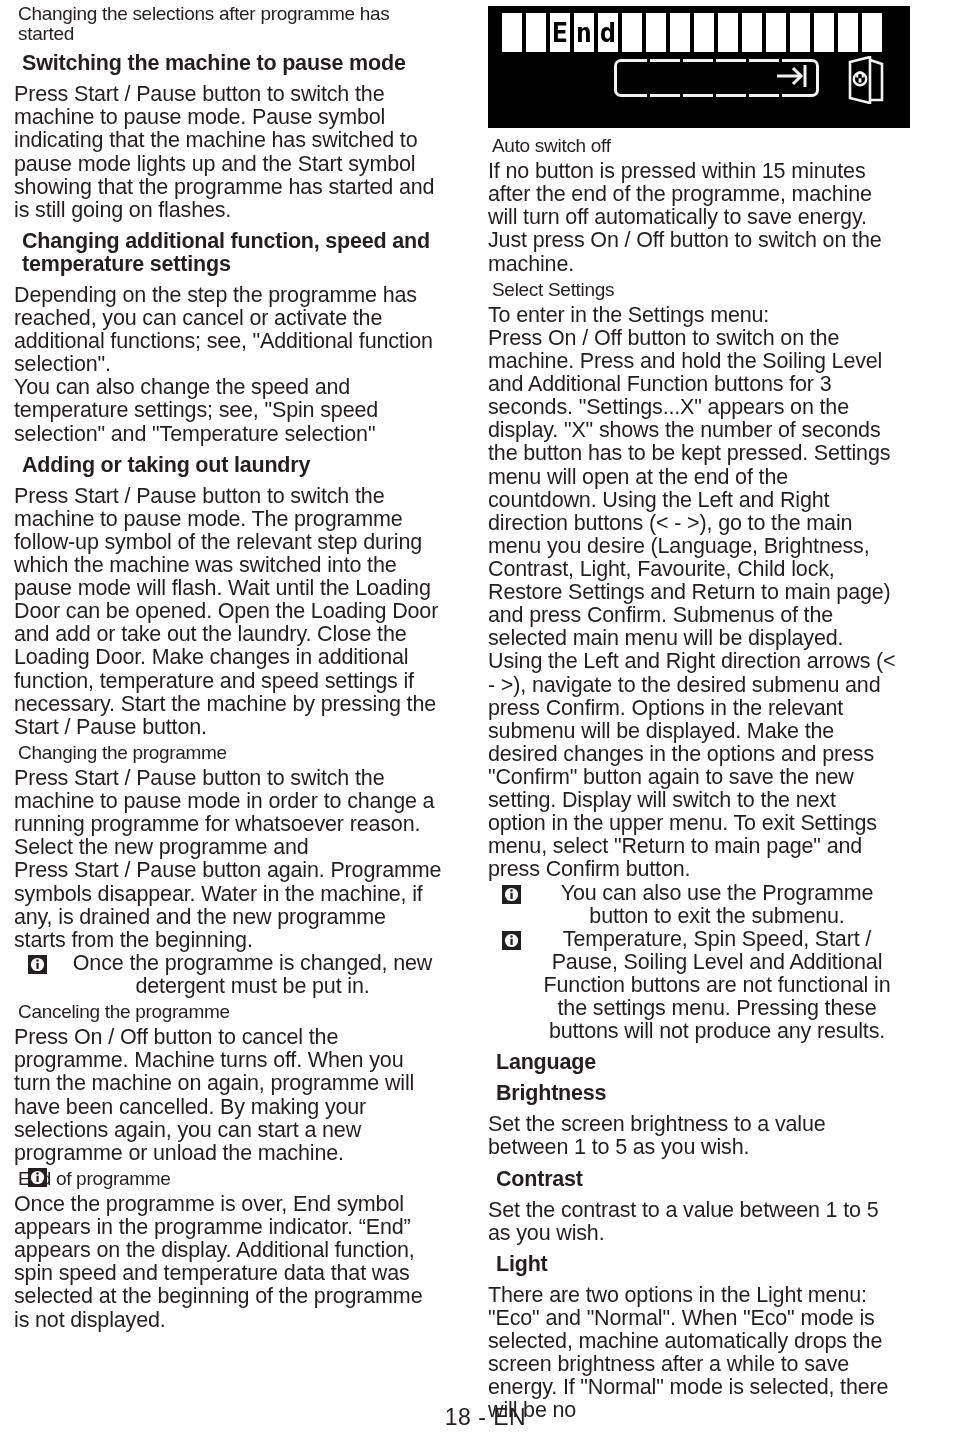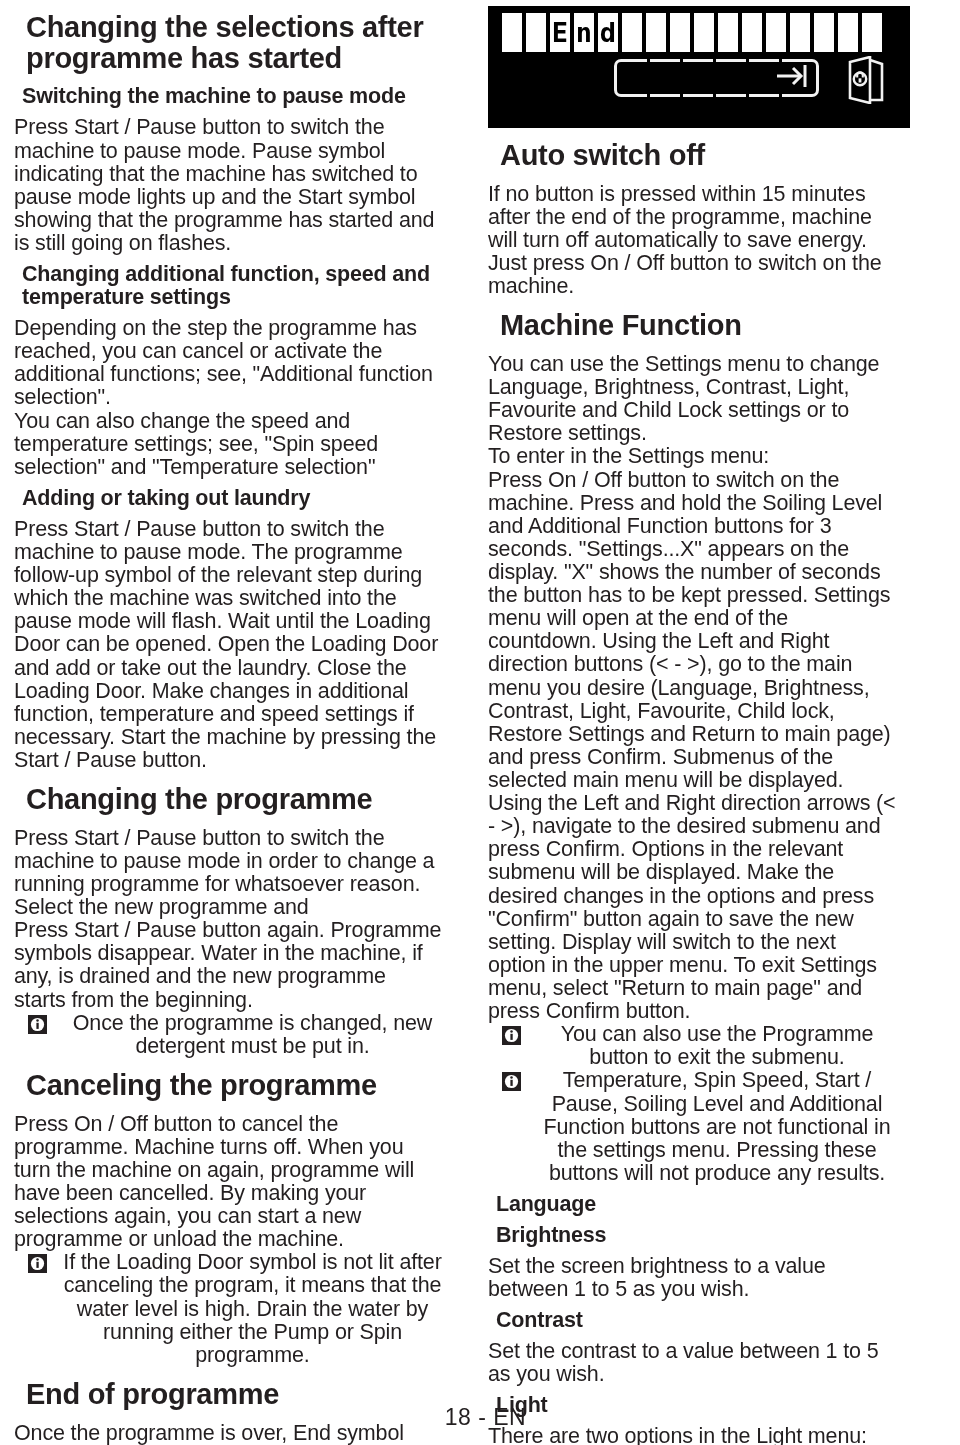--- a/index.html
+++ b/index.html
@@ -29,24 +29,24 @@
     gap: 0;
   }
   .col {
     width: 455px;
     box-sizing: border-box;
   }
   .col-left { padding-left: 14px; padding-right: 12px; }
   .col-right { padding-left: 33px; padding-right: 12px; }
 
   h2.sec {
-    font-size: 29px;
+    font-size: 19px;
     line-height: 1.06;
-    font-weight: bold;
-    margin: 12px;
+    font-weight: normal;
+    margin: 4px;
     letter-spacing: -0.3px;
   }
   h3.sub {
     font-size: 21.5px;
     line-height: 1.07;
     font-weight: bold;
     margin: 8px;
     letter-spacing: -0.2px;
   }
   p.body {
@@ -205,21 +205,20 @@
 
       <div class="note">
         <span class="info-icon">
           <svg width="19" height="19" viewBox="0 0 19 19" aria-hidden="true">
             <rect x="0" y="0" width="19" height="19" fill="#231f20"></rect>
             <circle cx="9.5" cy="9.5" r="6.6" fill="#ffffff"></circle>
             <circle cx="9.5" cy="5.6" r="1.25" fill="#231f20"></circle>
             <rect x="8.4" y="7.8" width="2.3" height="6.1" fill="#231f20"></rect>
           </svg>
         </span>
-        <span>If the Loading Door symbol is not lit after canceling the program, it means that the water level is high. Drain the water by running either the Pump or Spin programme.</span>
       </div>
 
       <h2 class="sec">End of programme</h2>
 
       <p class="body">Once the programme is over, End symbol appears in the programme indicator. “End” appears on the display. Additional function, spin speed and temperature data that was selected at the beginning of the programme is not displayed.</p>
 
     </div>
 
     <div class="col col-right">
 
@@ -277,23 +276,22 @@
             <path d="M13.2 21.5 v-2.3 a2.8 2.8 0 0 1 5.6 0 v2.3" fill="none" stroke="#f2f2f2" stroke-width="2.1"></path>
             <rect x="14.6" y="22.3" width="2.8" height="4.2" fill="#f2f2f2"></rect>
           </svg>
         </div>
       </div>
 
       <h2 class="sec">Auto switch off</h2>
 
       <p class="body">If no button is pressed within 15 minutes after the end of the programme, machine will turn off automatically to save energy. Just press On / Off button to switch on the machine.</p>
 
-      <h2 class="sec">Machine Function</h2>
-
-      <p class="body">You can use the Settings menu to change Language, Brightness, Contrast, Light, Favourite and Child Lock settings or to Restore settings.</p>
+      <h2 class="sec">Select Settings</h2>
+
 
       <p class="body">To enter in the Settings menu:</p>
 
       <p class="body">Press On / Off button to switch on the machine. Press and hold the Soiling Level and Additional Function buttons for 3 seconds. "Settings...X" appears on the display. "X" shows the number of seconds the button has to be kept pressed. Settings menu will open at the end of the countdown. Using the Left and Right direction buttons (&lt; - &gt;), go to the main menu you desire (Language, Brightness, Contrast, Light, Favourite, Child lock, Restore Settings and Return to main page) and press Confirm. Submenus of the selected main menu will be displayed. Using the Left and Right direction arrows (&lt; - &gt;), navigate to the desired submenu and press Confirm. Options in the relevant submenu will be displayed. Make the desired changes in the options and press "Confirm" button again to save the new setting. Display will switch to the next option in the upper menu. To exit Settings menu, select "Return to main page" and press Confirm button.</p>
 
       <div class="note">
         <span class="info-icon">
           <svg width="19" height="19" viewBox="0 0 19 19" aria-hidden="true">
             <rect x="0" y="0" width="19" height="19" fill="#231f20"></rect>
             <circle cx="9.5" cy="9.5" r="6.6" fill="#ffffff"></circle>

